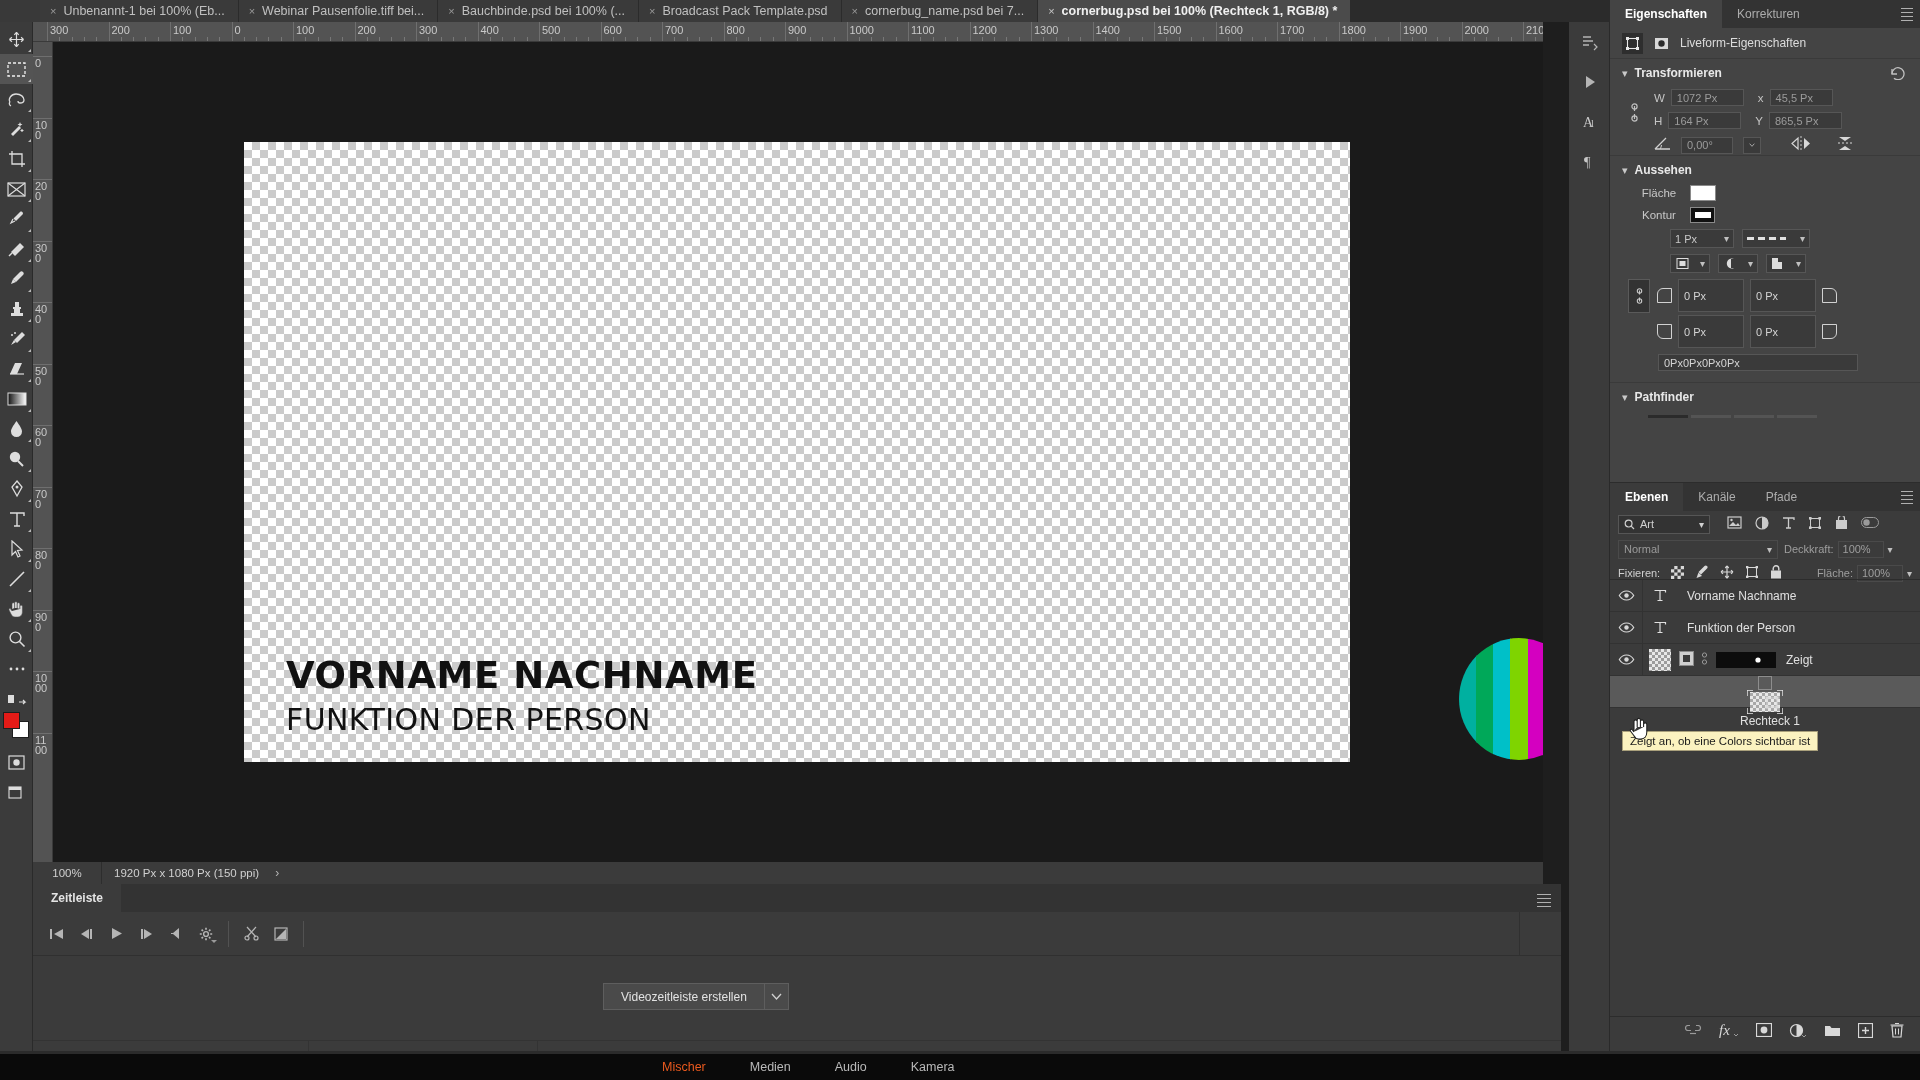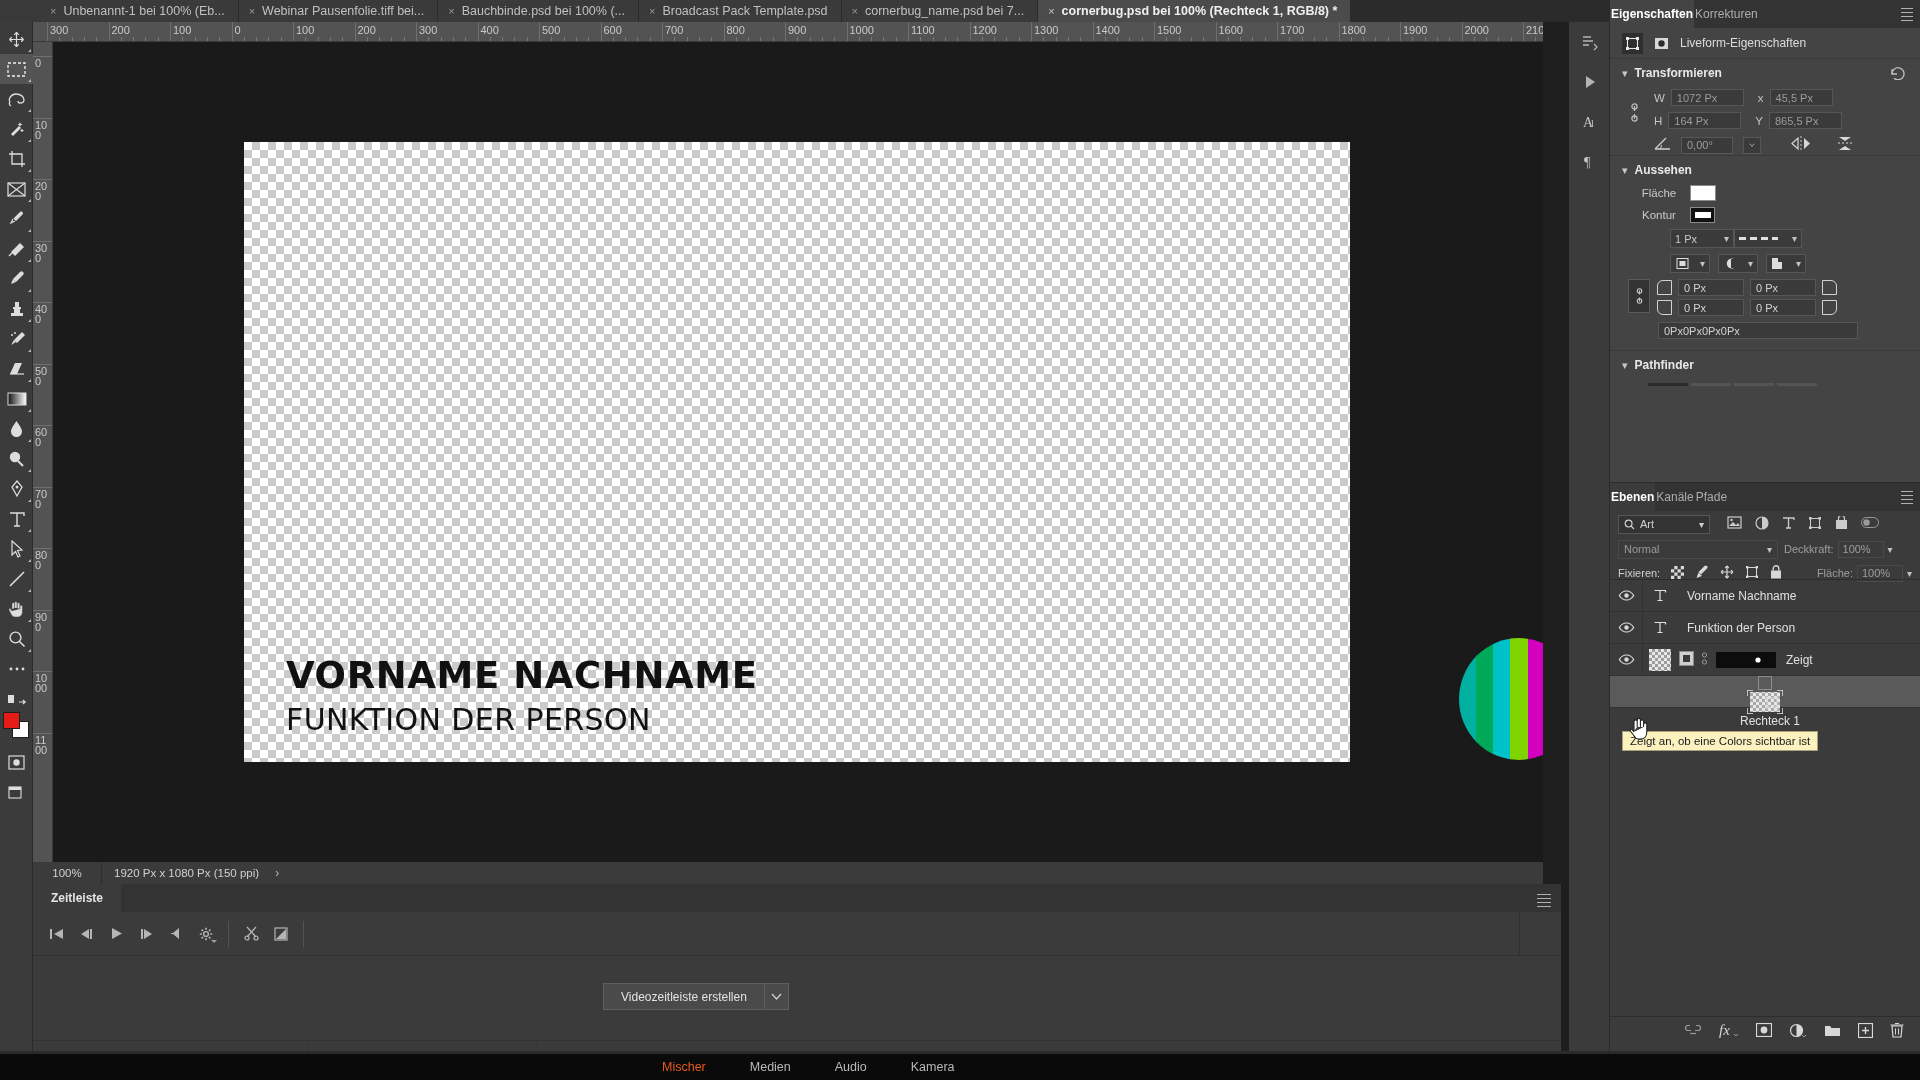--- a/index.html
+++ b/index.html
@@ -95,21 +95,21 @@
   .tri-s { width:0;height:0;border-left:5px solid transparent;border-right:5px solid transparent;border-bottom:6px solid #aaa; margin-right:10px;}
   .tri-l { width:0;height:0;border-left:8px solid transparent;border-right:8px solid transparent;border-bottom:9px solid #aaa; margin-left:10px;}
 
   
   .dockstrip { position:absolute; left:1569px; top:22px; width:41px; height:1058px; background:#3b3b3b; border-right:1px solid #2a2a2a; }
   .dockstrip .di { width:41px; height:40px; display:flex; align-items:center; justify-content:center; }
 
   .rightpanel { position:absolute; left:1610px; top:0; width:310px; height:1080px; background:#444444; }
 
   .ptabs { display:flex; height:28px; background:#333333; }
-  .ptab { padding:0 1px; height:28px; display:flex; align-items:center; font-size:12px; color:#adadad; }
+  .ptab { padding:0 15px; height:28px; display:flex; align-items:center; font-size:12px; color:#adadad; }
   .ptab.active { background:#444444; color:#ffffff; font-weight:bold; }
   .ptabs .fill { flex:1; }
   .ptabs .burger { width:26px; display:flex; flex-direction:column; justify-content:center; align-items:center; gap:3px; }
   .ptabs .burger i { width:12px; height:1px; background:#b0b0b0; display:block; }
 
   .propshead { height:30px; display:flex; align-items:center; gap:8px; padding:0 12px; }
   .propshead .ic { width:21px; height:21px; display:flex; align-items:center; justify-content:center; }
   .propshead .ic.sel { background:#2e2e2e; }
   .propshead .lb { font-size:12px; color:#dcdcdc; }
 
@@ -135,21 +135,21 @@
   .swatchbox { width:26px; height:16px; background:#fff; border:1px solid #8a8a8a; }
   .strokebox { width:25px; height:16px; background:#111; border:1px solid #8a8a8a; display:flex; align-items:center; justify-content:center; }
   .strokebox i { width:16px; height:6px; background:#fff; display:block; }
 
   .sel2 { background:#3a3a3a; border:1px solid #565656; height:19px; display:flex; align-items:center;
           justify-content:space-between; padding:0 4px; font-size:11px; color:#c8c8c8; }
   .chev-d { font-size:10px; color:#c0c0c0; }
 
   .corner-row { display:flex; align-items:center; gap:6px; }
   .cico { width:15px; height:15px; border:1.5px solid #d2d2d2; }
-  .cbox { background:#3a3a3a; border:1px solid #565656; height:17px; width:66px; color:#d4d4d4; font-size:11px;
+  .cbox { background:#3a3a3a; border:1px solid #565656; height:33px; width:66px; color:#d4d4d4; font-size:11px;
           display:flex; align-items:center; padding:6px 5px; }
   .linkbtn { width:22px; height:34px; background:#333333; border:1px solid #5a5a5a; display:flex; align-items:center; justify-content:center; }
 
   .pfbar { display:flex; gap:3px; padding:6px 0 10px 38px; }
   .pfbar b { width:40px; height:3px; display:block; background:#545454; }
   .pfbar b.on { background:#2b2b2b; }
 
   
   .layerspanel { position:absolute; left:0; top:482px; width:310px; height:598px; background:#3b3b3b; border-top:1px solid #2c2c2c;}
   .filterbar { display:flex; align-items:center; gap:0; height:26px; padding:0 8px; }
@@ -836,21 +836,21 @@
         <div class="arow">
           <span class="lbl">Fläche</span>
           <span class="swatchbox"></span>
         </div>
         <div class="arow">
           <span class="lbl">Kontur</span>
           <span class="strokebox">
               <i></i>
             </span>
         </div>
-        <div class="arow" style="padding-left:60px;gap:0">
+        <div class="arow" style="padding-left:60px;gap:8px">
           <span class="sel2" style="width:64px">
             <span>1 Px</span>
             <span class="chev-d">▾</span>
           </span>
           <span class="sel2" style="width:68px">
             <svg width="46" height="5" viewBox="0 0 46 5">
                 <g fill="#e0e0e0">
                   <rect x="0" y="1" width="7" height="3"></rect>
                   <rect x="11" y="1" width="7" height="3"></rect>
                   <rect x="22" y="1" width="7" height="3"></rect>

